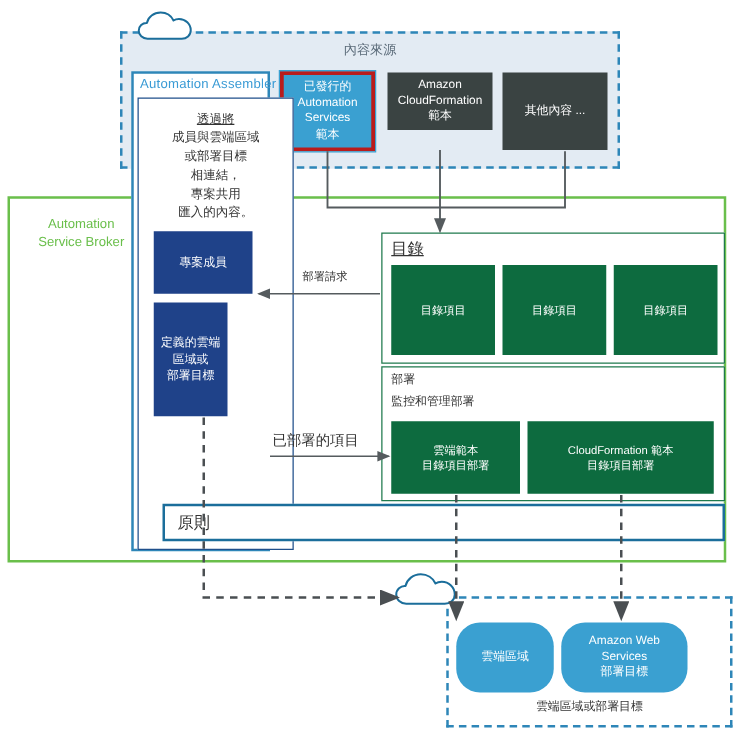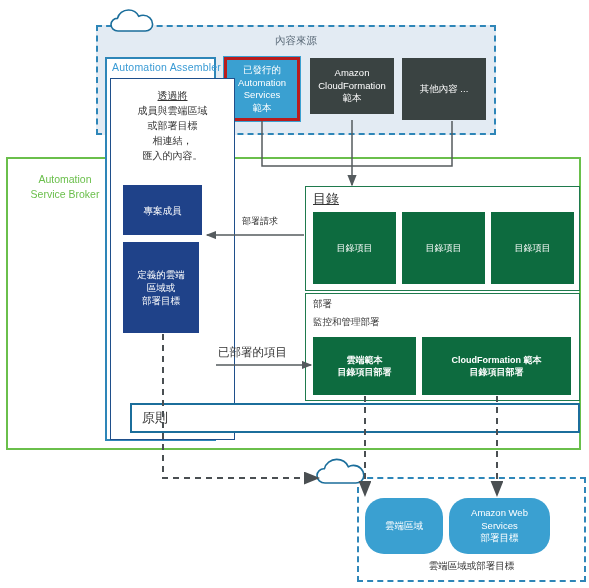--- a/index.html
+++ b/index.html
@@ -46,33 +46,33 @@
 
   
   .card{display:flex;align-items:center;justify-content:center;text-align:center;}
   .card span{display:block;}
   .card-released{
     left:224px;top:57px;width:76px;height:64px;
     background:#3aa0d1;border:3px solid #b91c1c;outline:1px solid #3aa0d1;
     color:#ffffff;font-size:9.5px;line-height:12.5px;
   }
   .card-dark{
-    left:310px;top:58px;width:84px;height:56px;
+    left:310px;top:58px;width:84px;height:46px;
     background:#3a4342;color:#ffffff;font-size:9.5px;line-height:12.5px;
   }
   .card-dark2{
     left:402px;top:58px;width:84px;height:62px;
     background:#3a4342;color:#ffffff;font-size:9.5px;line-height:12.5px;
   }
   .card-navy1{
     left:123px;top:185px;width:79px;height:50px;
     background:#1f4289;color:#ffffff;font-size:9.5px;line-height:13px;
   }
   .card-navy2{
-    left:123px;top:242px;width:76px;height:91px;
+    left:123px;top:242px;width:59px;height:91px;
     background:#1f4289;color:#ffffff;font-size:9.5px;line-height:13px;
   }
 
   
   .catalog-box{
     left:305px;top:186px;width:275px;height:105px;
     background:#ffffff;border:1.5px solid #1f7a4d;
   }
   .catalog-title{
     left:313px;top:190px;width:120px;height:18px;
@@ -92,21 +92,21 @@
   }
   .deploy-title{
     left:313px;top:297px;width:140px;height:14px;
     color:#333333;font-size:9.5px;line-height:14px;
   }
   .deploy-sub{
     left:313px;top:315px;width:180px;height:14px;
     color:#333333;font-size:9.5px;line-height:14px;
   }
   .deploy-card{
-    background:#0d6b3f;color:#ffffff;font-size:9px;line-height:12.5px;top:337px;height:58px;font-weight:bold;
+    background:#0d6b3f;color:#ffffff;font-size:9px;line-height:12.5px;top:337px;height:58px;
   }
   .dc0{left:313px;width:103px;}
   .dc1{left:422px;width:149px;}
 
   
   .policy-box{
     left:130px;top:403px;width:450px;height:30px;
     background:#ffffff;border:2px solid #1b6e9b;
   }
   .policy-label{
@@ -201,20 +201,21 @@
       <span>其他內容 ...</span>
     </div>
   </div>
 
   <div class="abs note-box"></div>
   <div class="abs note-text">
     <span style="display: block; text-decoration: underline;">透過將</span>
     <span style="display: block;">成員與雲端區域</span>
     <span style="display: block;">或部署目標</span>
     <span style="display: block;">相連結，</span>
+    <span style="display: block;">專案共用</span>
     <span style="display: block;">匯入的內容。</span>
   </div>
 
   <div class="abs card card-navy1">
     <div>
       <span>專案成員</span>
     </div>
   </div>
   <div class="abs card card-navy2">
     <div>

